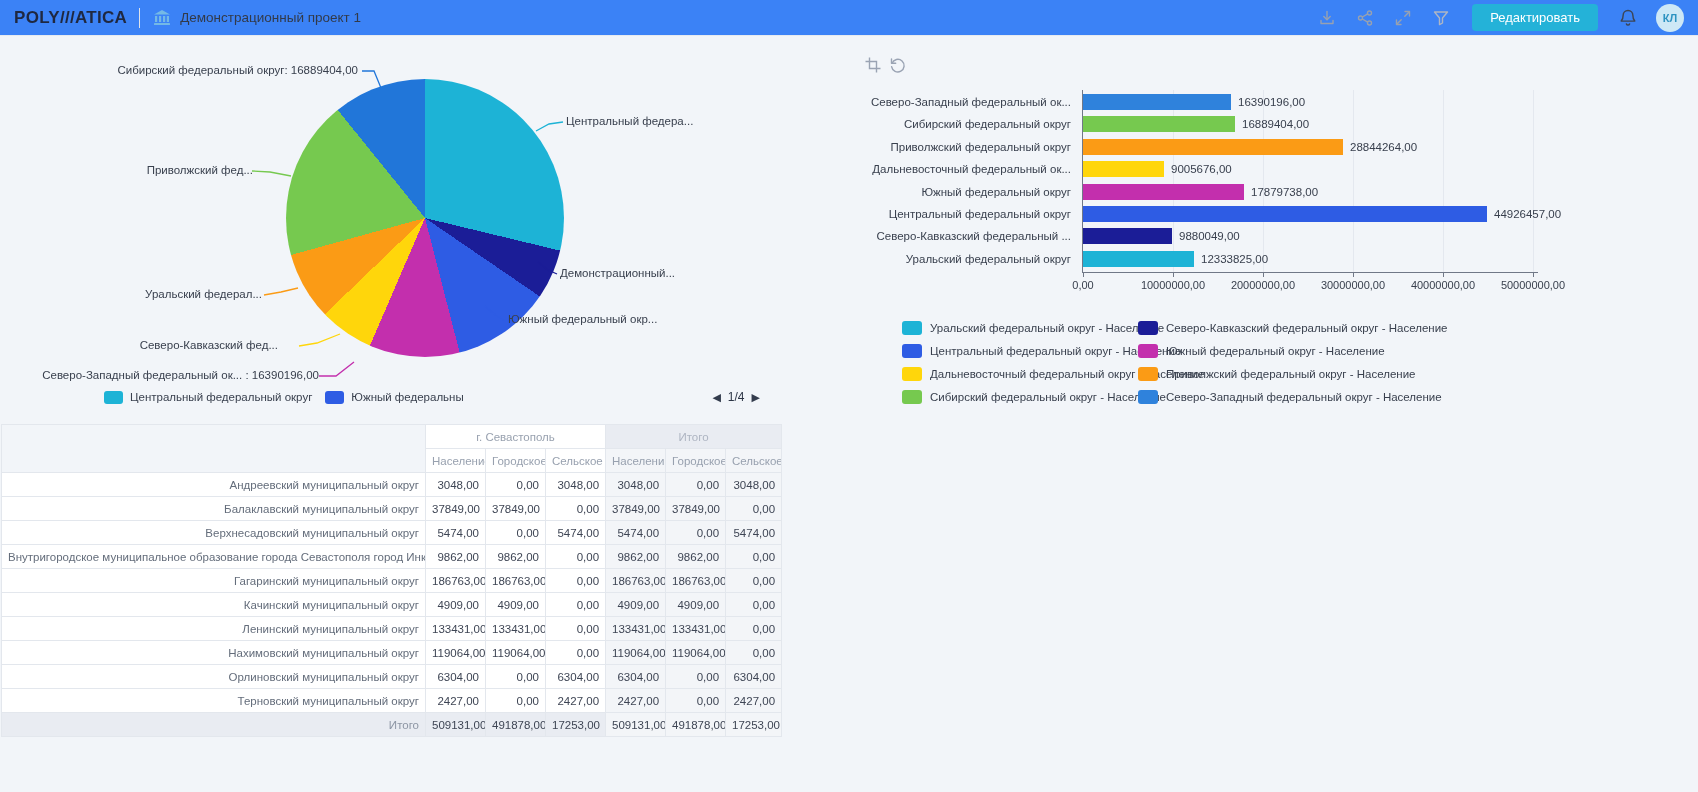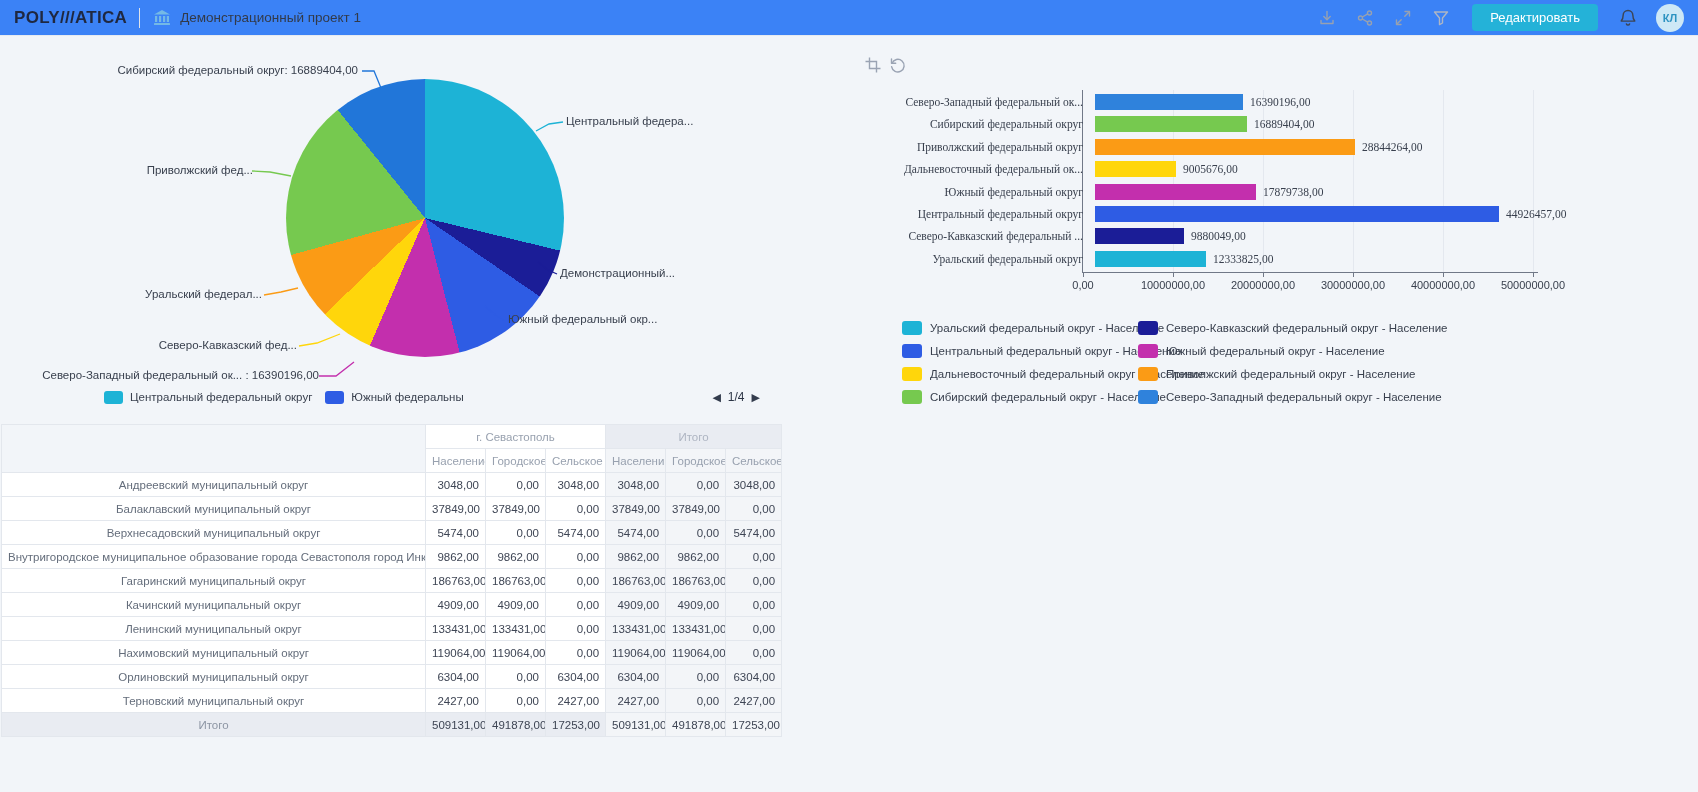--- a/index.html
+++ b/index.html
@@ -22,57 +22,57 @@
   .avatar { width:28px; height:28px; margin-left:18px; border-radius:50%; background:#cde8f6; color:#2d93c1;
             font-size:11px; font-weight:700; display:flex; align-items:center; justify-content:center; cursor:pointer; }
 
   
   #piePanel { position:absolute; left:8px; top:44px; width:788px; height:372px; }
   #pieCircle { position:absolute; left:278px; top:35px; width:278px; height:278px; border-radius:50%; cursor:pointer; }
   #leaders { position:absolute; left:0; top:0; pointer-events:none; }
   .callout { position:absolute; font-size:11.5px; color:#39404e; white-space:nowrap; }
   .co0 { right:438px; top:20px; } .co1 { left:558px; top:71px; }
   .co2 { right:543px; top:120px; } .co3 { right:534px; top:244px; }
-  .co4 { right:499px; top:295px; } .co5 { right:477px; top:325px; }
+  .co4 { right:518px; top:295px; } .co5 { right:477px; top:325px; }
   .co6 { left:500px; top:269px; } .co7 { left:552px; top:223px; }
   #pieLegend { position:absolute; left:96px; right:36px; top:346px; display:flex; align-items:center; gap:13px;
                font-size:11.5px; color:#39404e; }
   .pl-item { display:flex; align-items:center; gap:7px; cursor:pointer; }
   .pl-swatch { width:19px; height:13px; border-radius:3px; flex:none; }
   #piePager { margin-left:auto; display:flex; align-items:center; gap:7px; color:#2b3445; font-size:12px; }
   .pager-arrow { font-size:11px; cursor:pointer; color:#333c4d; }
 
   
   #barPanel { position:absolute; left:856px; top:44px; width:720px; height:372px; }
   .tool { position:absolute; top:12px; width:18px; height:18px; cursor:pointer; }
   .tool.t1 { left:8px; } .tool.t2 { left:33px; }
   .gridline { position:absolute; top:46px; width:1px; height:183px; background:#e4e8ef; }
   .axis-v { position:absolute; left:226px; top:46px; width:1px; height:183px; background:#707887; }
   .axis-h { position:absolute; left:226px; top:228px; width:456px; height:1px; background:#707887; }
   .tickmark { position:absolute; top:228px; width:1px; height:5px; background:#707887; }
   .tick-label { position:absolute; top:235px; width:90px; text-align:center; font-size:11px; color:#39404e; }
-  .bar-row { position:absolute; left:12px; width:720px; height:16px; line-height:16px;font-family:Liberation Serif, serif; }
+  .bar-row { position:absolute; left:0; width:720px; height:16px; line-height:16px; }
   .bar-label { position:absolute; left:0; top:0; width:215px; text-align:right; font-size:11.5px; color:#39404e;
                white-space:nowrap; overflow:hidden; }
   .bar-rect { position:absolute; top:0; height:16px; cursor:pointer; }
   .bar-val { position:absolute; top:0; font-size:11.5px; color:#39404e; white-space:nowrap; }
   .bl-item { position:absolute; display:flex; align-items:center; gap:8px; font-size:11.5px; color:#39404e; cursor:pointer; }
   .bl-swatch { width:20px; height:14px; border-radius:3px; flex:none; }
 
   
   #tablePanel { position:absolute; left:1px; top:424px; width:780px; }
   #tablePanel table { width:780px; border-collapse:collapse; table-layout:fixed; font-size:11.5px; background:#fff; }
   #tablePanel th, #tablePanel td { border:1px solid #e3e7ed; height:24px; padding:0 6px;
       overflow:hidden; white-space:nowrap; font-weight:400; }
   .g-empty { background:#f2f5f9; }
   .g-sev { background:#fff; color:#98a1af; text-align:center; }
   .g-it  { background:#e9ecf2; color:#aeb5c2; text-align:center; }
   .sh { background:#fff; color:#98a1af; text-align:center; }
   .sh.it { background:#f3f5f8; }
-  .rl { background:#fff; color:#646d7b; text-align:center; padding-left:8px; }
+  .rl { background:#fff; color:#646d7b; text-align:right; padding-left:8px; }
   .num { background:#fff; color:#3e4554; text-align:right; }
   .num.it { background:#f3f5f8; }
   tr.total td { background:#e9ecf2; }
   tr.total td.rl { color:#8d96a4; }
 
   
   #footer { position:absolute; left:0; top:758px; width:1698px; height:34px; background:#fff;
             border-top:1px solid #e2e6ec; display:flex; align-items:stretch; padding-left:8px; }
   .tab { display:flex; align-items:center; padding:0 13px; font-size:12.5px; color:#6b7585; position:relative; cursor:pointer; }
   .tab.active { color:#2d7ff0; font-weight:700; }

